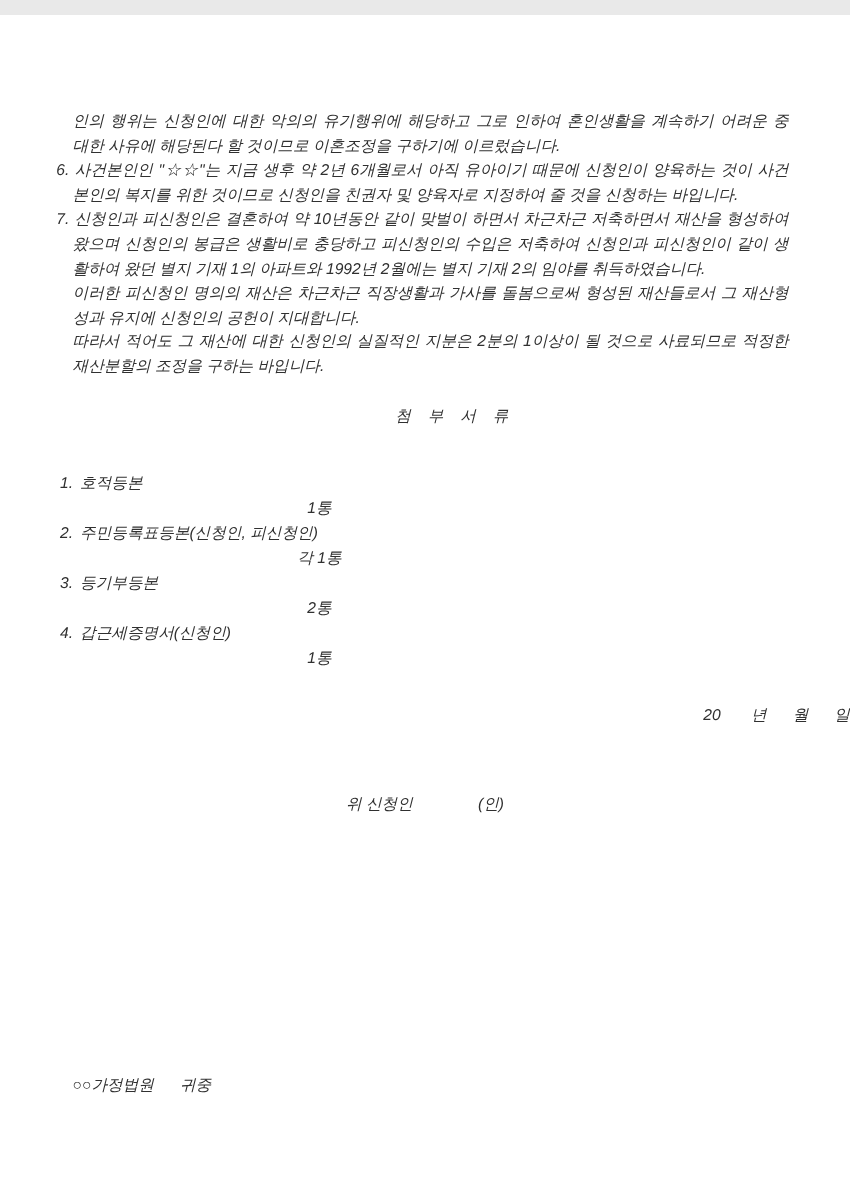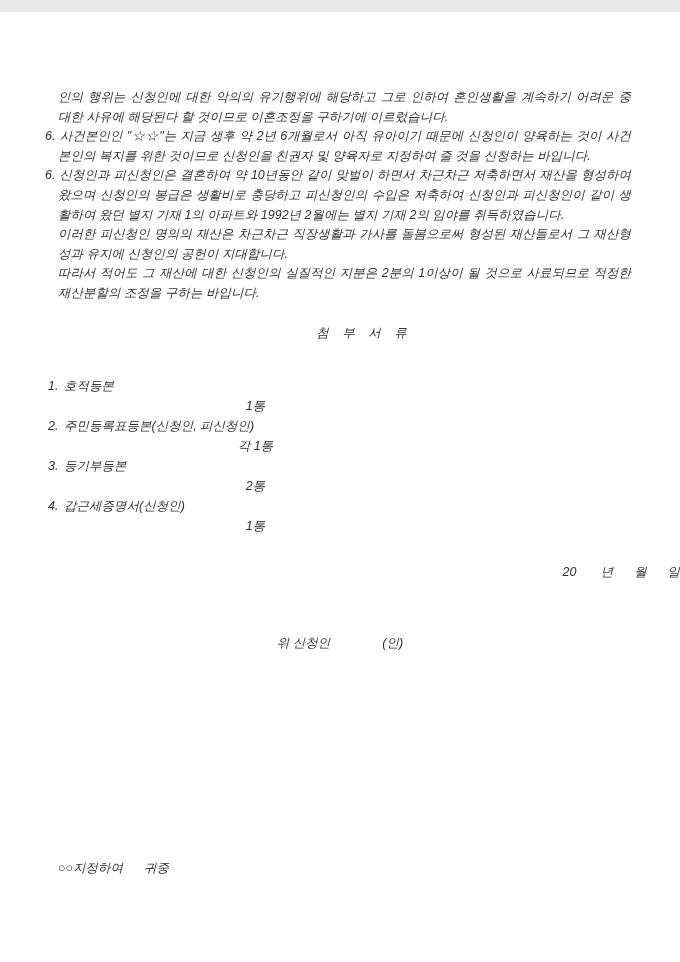--- a/index.html
+++ b/index.html
@@ -82,21 +82,21 @@
 </head>
 <body>
 
 <div class="page">
 
   <div class="body-text">
     <div class="bline jl">인의 행위는 신청인에 대한 악의의 유기행위에 해당하고 그로 인하여 혼인생활을 계속하기 어려운 중</div>
     <div class="bline ll">대한 사유에 해당된다 할 것이므로 이혼조정을 구하기에 이르렀습니다.</div>
     <div class="bline jl num">6. 사건본인인 "☆☆"는 지금 생후 약 2년 6개월로서 아직 유아이기 때문에 신청인이 양육하는 것이 사건</div>
     <div class="bline ll">본인의 복지를 위한 것이므로 신청인을 친권자 및 양육자로 지정하여 줄 것을 신청하는 바입니다.</div>
-    <div class="bline jl num">6. 신청인과 피신청인은 결혼하여 약 10년동안 같이 맞벌이 하면서 차근차근 저축하면서 재산을 형성하여</div>
+    <div class="bline jl num">7. 신청인과 피신청인은 결혼하여 약 10년동안 같이 맞벌이 하면서 차근차근 저축하면서 재산을 형성하여</div>
     <div class="bline jl">왔으며 신청인의 봉급은 생활비로 충당하고 피신청인의 수입은 저축하여 신청인과 피신청인이 같이 생</div>
     <div class="bline ll">활하여 왔던 별지 기재 1의 아파트와 1992년 2월에는 별지 기재 2의 임야를 취득하였습니다.</div>
     <div class="bline jl">이러한 피신청인 명의의 재산은 차근차근 직장생활과 가사를 돌봄으로써 형성된 재산들로서 그 재산형</div>
     <div class="bline ll">성과 유지에 신청인의 공헌이 지대합니다.</div>
     <div class="bline jl">따라서 적어도 그 재산에 대한 신청인의 실질적인 지분은 2분의 1이상이 될 것으로 사료되므로 적정한</div>
     <div class="bline ll">재산분할의 조정을 구하는 바입니다.</div>
   </div>
 
   <div class="attach-title">첨 부 서 류</div>
 
@@ -116,15 +116,15 @@
     <div class="attach-row">
       <span class="attach-left"><span class="attach-no">4.</span><span>갑근세증명서(신청인)</span></span>
       <span class="attach-count">1통</span>
     </div>
   </div>
 
   <div class="date-line">20       년      월      일</div>
 
   <div class="sig-line">위 신청인               (인)</div>
 
-  <div class="court-line">○○지정하여      귀중</div>
+  <div class="court-line">○○가정법원      귀중</div>
 
 </div>
 
 </body></html>

